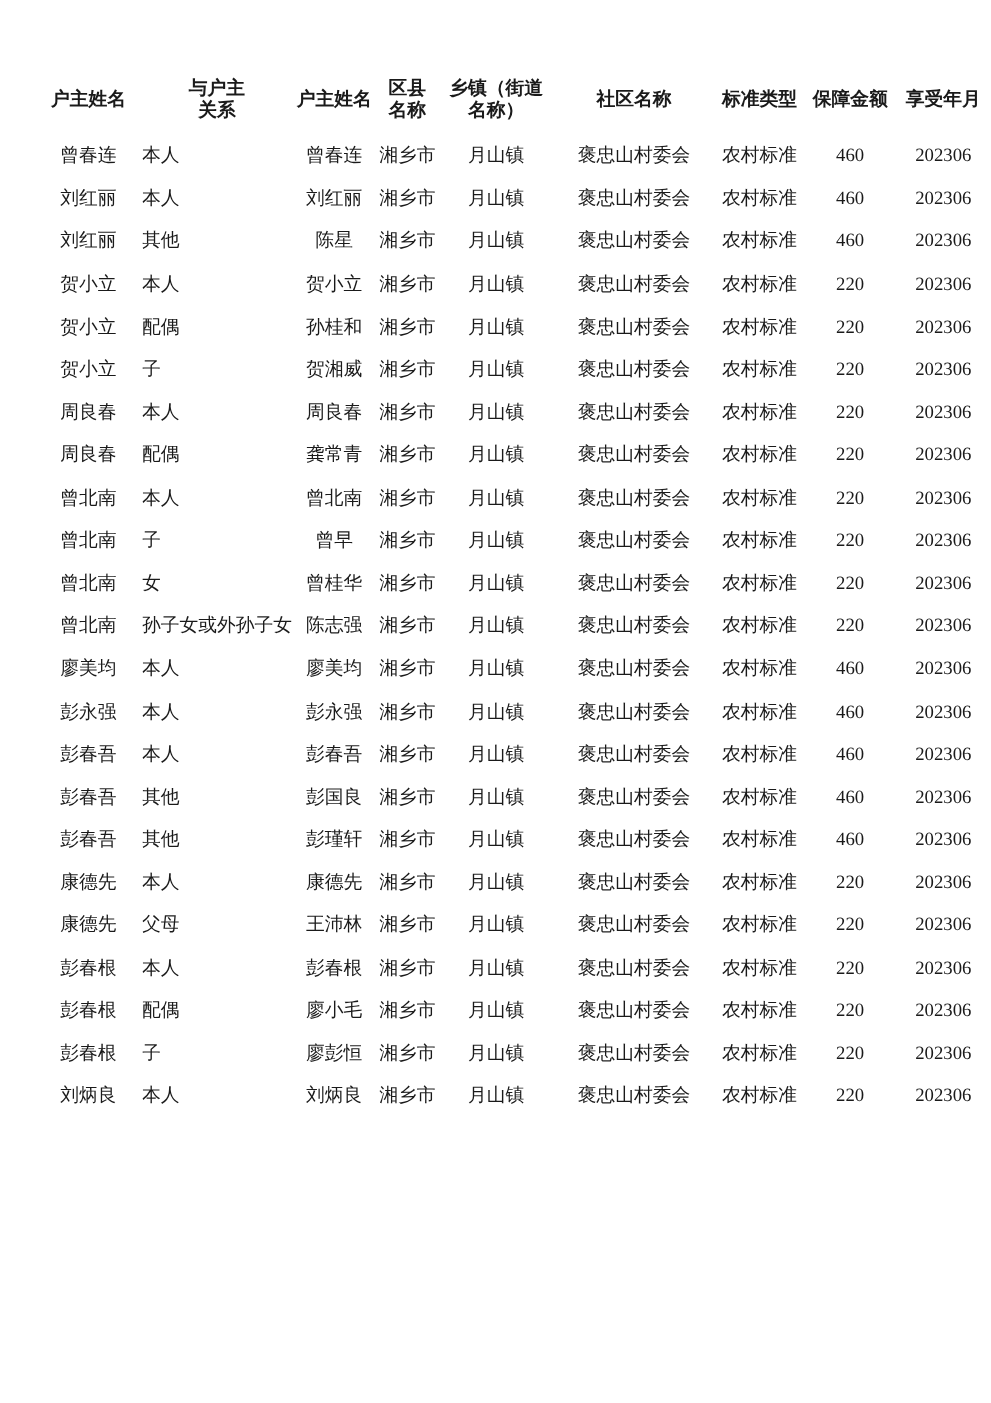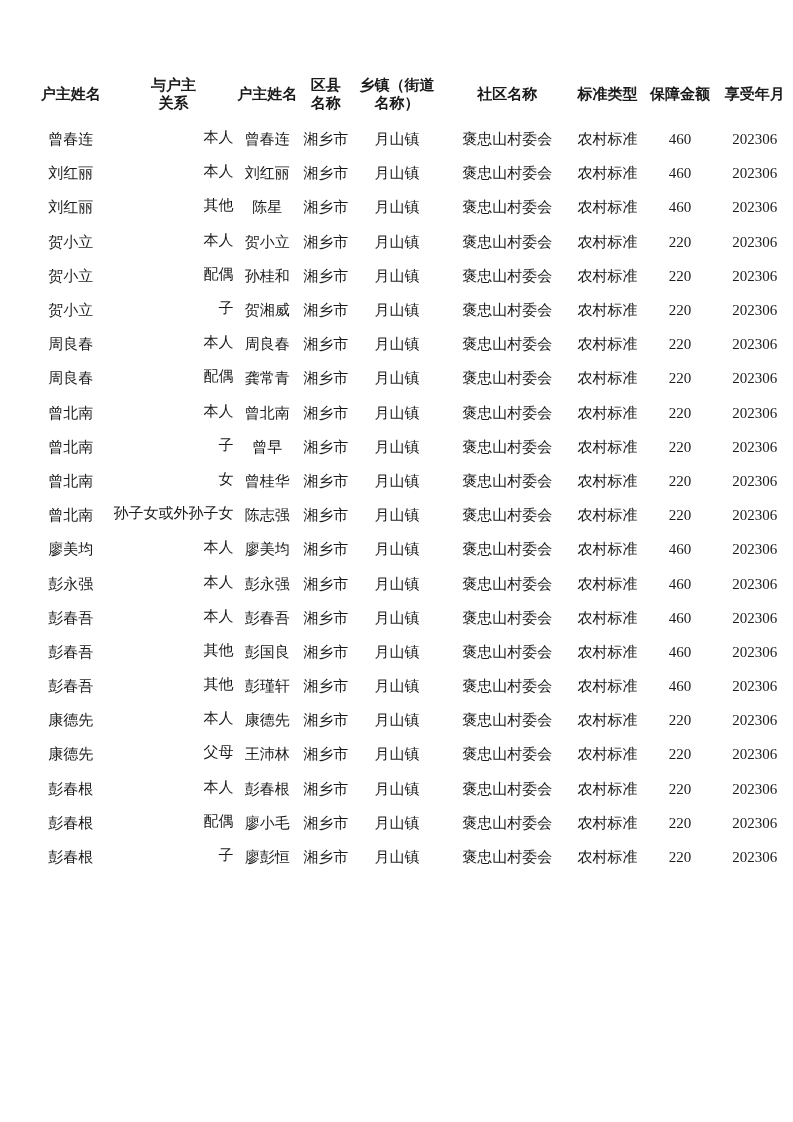--- a/index.html
+++ b/index.html
@@ -9,21 +9,21 @@
     height: 1122px;
     margin: 0 auto;
     background: #ffffff;
     font-family: "Liberation Serif", "DejaVu Serif", serif;
     color: #1a1a1a;
     overflow: hidden;
   }
   table.report {
     position: absolute;
     left: 28px;
-    top: 66px;
+    top: 52px;
     border-collapse: collapse;
     table-layout: fixed;
     border: none;
   }
   table.report th {
     font-weight: bold;
     font-size: 15px;
     line-height: 18px;
     text-align: center;
     vertical-align: middle;
@@ -38,22 +38,21 @@
     vertical-align: middle;
     height: 34.2px;
     padding: 0;
     white-space: nowrap;
     overflow: hidden;
   }
   .clip {
     width: 100%;
     overflow: hidden;
     white-space: nowrap;
-    text-align: right;
-    font-family: Liberation Mono, monospace;
+    text-align: left;
   }
 </style>
 </head>
 <body>
 
 <div class="page">
   <table class="report">
     <colgroup>
       <col style="width:90px">
       <col style="width:58px">
@@ -384,19 +383,32 @@
           </td>
     <td>廖彭恒</td>
     <td>湘乡市</td>
     <td>月山镇</td>
     <td>褒忠山村委会</td>
     <td>农村标准</td>
     <td>220</td>
     <td>202306</td>
   </tr>
 
+  <tr>
+    <td>刘炳良</td>
+    <td>
+            <div class="clip">本人</div>
+          </td>
+    <td>刘炳良</td>
+    <td>湘乡市</td>
+    <td>月山镇</td>
+    <td>褒忠山村委会</td>
+    <td>农村标准</td>
+    <td>220</td>
+    <td>202306</td>
+  </tr>
 
 
 
 
 </tbody>
   </table>
 </div>
 
 </body></html>

